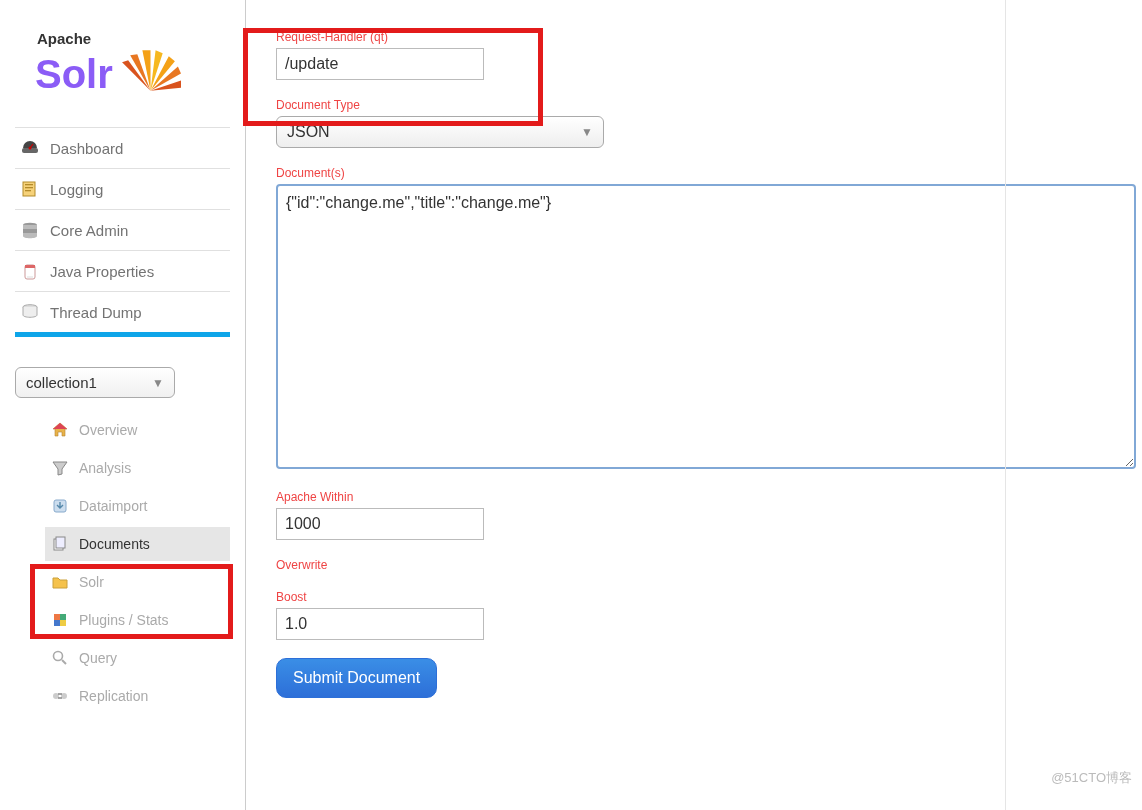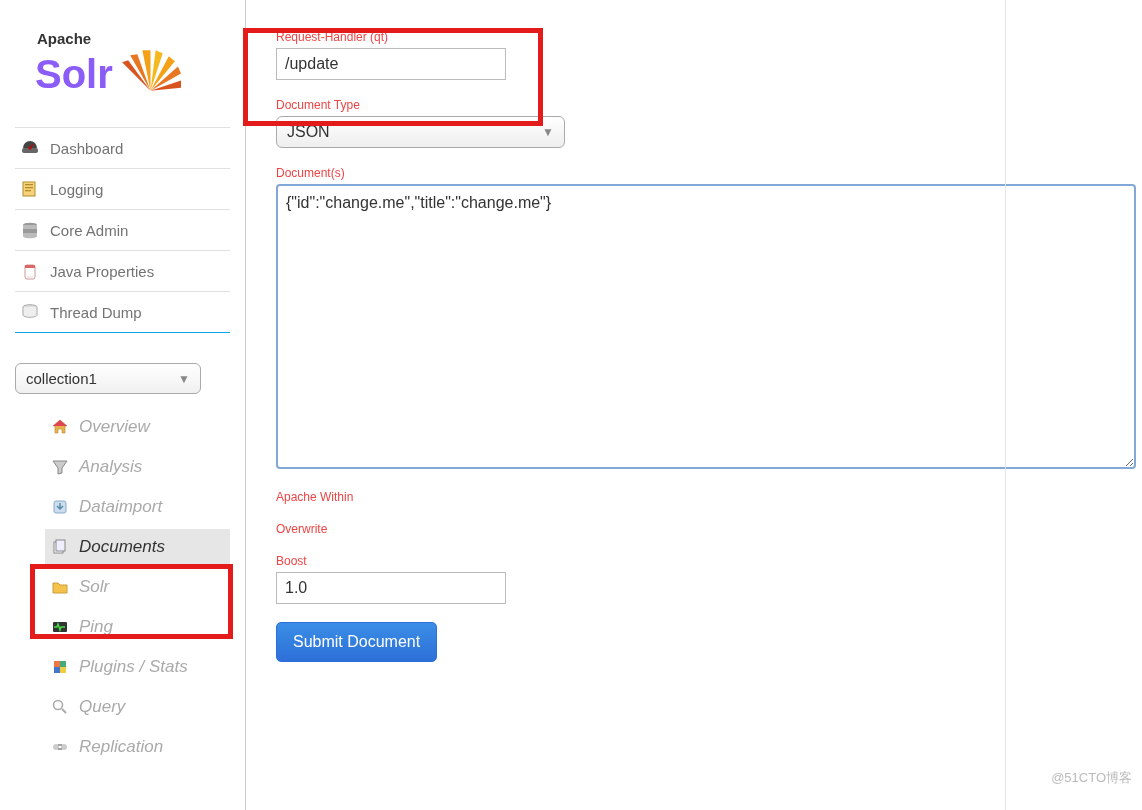--- a/index.html
+++ b/index.html
@@ -37,54 +37,53 @@
   }
   .sun-icon {
     width: 65px;
     height: 65px;
     margin-left: 5px;
   }
   .nav-list { list-style: none; margin-top: 10px; }
   .nav-list li {
     border-top: 1px solid #e0e0e0;
   }
-  .nav-list li:last-child { border-bottom: 1px solid #0ea5e9; text-align: right; }
+  .nav-list li:last-child { border-bottom: 5px solid #0ea5e9; text-align: right; }
   .nav-list a {
     display: flex;
     align-items: center;
     padding: 10px 5px;
     color: #737373;
     text-decoration: none;
     font-size: 15px;
   }
   .nav-list a .ico { width: 20px; height: 20px; margin-right: 10px; display:flex; align-items:center; justify-content:center;}
   .core-select {
     margin-top: 30px;
-    width: 186px;
+    width: 160px;
     border: 1px solid #aaa;
     border-radius: 6px;
     background: linear-gradient(#fff, #f0f0f0);
     padding: 6px 10px;
     font-size: 15px;
     color: #333;
     display: flex;
     justify-content: space-between;
     align-items: center;
     cursor: pointer;
   }
   .sub-nav { list-style: none; margin-top: 15px; padding-left: 30px; }
   .sub-nav li { margin-bottom: 4px; }
   .sub-nav a {
     display: flex;
     align-items: center;
     padding: 8px 6px;
     color: #aaa;
     text-decoration: none;
-    font-size: 17px;
-    font-style: italic;
+    font-size: 14px;
   }
   .sub-nav a .ico { width: 18px; height: 18px; margin-right: 10px; display:flex;align-items:center;justify-content:center;}
   .sub-nav li.active a {
     background: #e6e6e6;
     color: #333;
     text-align: center;
   }
   .main {
     flex: 1;
     border-left: 1px solid #ccc;
@@ -103,25 +102,25 @@
     font-size: 12px;
     color: #ef4444;
     margin-bottom: 4px;
     display: block;
   }
   .text-input {
     border: 1px solid #bbb;
     padding: 6px 8px;
     font-size: 16px;
     color: #333;
-    width: 230px;
+    width: 208px;
     background: #fff;
   }
   .select-box {
-    width: 289px;
+    width: 328px;
     border: 1px solid #aaa;
     border-radius: 6px;
     background: linear-gradient(#fff, #eeeeee);
     padding: 6px 10px;
     font-size: 16px;
     color: #333;
     display: flex;
     justify-content: space-between;
     align-items: center;
     cursor: pointer;
@@ -136,21 +135,21 @@
     font-family: "Helvetica Neue", Helvetica, Arial, sans-serif;
     resize: both;
     color: #333;
   }
   .btn-primary {
     background: linear-gradient(#3a8ee6, #2d6fd8);
     border: 1px solid #2d6fd8;
     color: #fff;
     padding: 10px 16px;
     font-size: 16px;
-    border-radius: 5px;
+    border-radius: 10px;
     cursor: pointer;
   }
   .highlight-box {
     position: absolute;
     border: 5px solid #e31b1b;
     pointer-events: none;
     z-index: 100;
   }
   .hb1 { left: 243px; top: 28px; width: 300px; height: 98px; }
   .hb2 { left: 30px; top: 564px; width: 203px; height: 75px; }
@@ -309,31 +308,20 @@
                 <path d="M2 5h5l2 2h7v8H2z" fill="#f5c24c" stroke="#caa03a"></path>
               </svg>
             </span>
         <span>Solr</span>
       </a>
         </li>
       <li>
           <a href="#">
         <span class="ico">
               <svg viewBox="0 0 18 18">
-                <rect x="2" y="4" width="14" height="10" rx="1" fill="#333"></rect>
-                <path d="M3 9h3l1-3 2 6 1-3h4" stroke="#4d4" stroke-width="1.4" fill="none"></path>
-              </svg>
-            </span>
-        <span>Ping</span>
-      </a>
-        </li>
-      <li>
-          <a href="#">
-        <span class="ico">
-              <svg viewBox="0 0 18 18">
                 <rect x="3" y="3" width="6" height="6" fill="#e74"></rect>
                 <rect x="9" y="3" width="6" height="6" fill="#4a7"></rect>
                 <rect x="3" y="9" width="6" height="6" fill="#47c"></rect>
                 <rect x="9" y="9" width="6" height="6" fill="#ec4"></rect>
               </svg>
             </span>
         <span>Plugins / Stats</span>
       </a>
         </li>
       <li>
@@ -378,20 +366,21 @@
       </div>
     </div>
 
     <div class="field-group">
       <label class="field-label">Document(s)</label>
       <textarea class="doc-textarea" style="">{"id":"change.me","title":"change.me"}</textarea>
     </div>
 
     <div class="field-group">
       <label class="field-label">Apache Within</label>
+      <input class="text-input" type="text" value="1000" style="">
     </div>
 
     <div class="field-group">
       <label class="field-label">Overwrite</label>
     </div>
 
     <div class="field-group">
       <label class="field-label">Boost</label>
       <input class="text-input" type="text" value="1.0" style="">
     </div>

